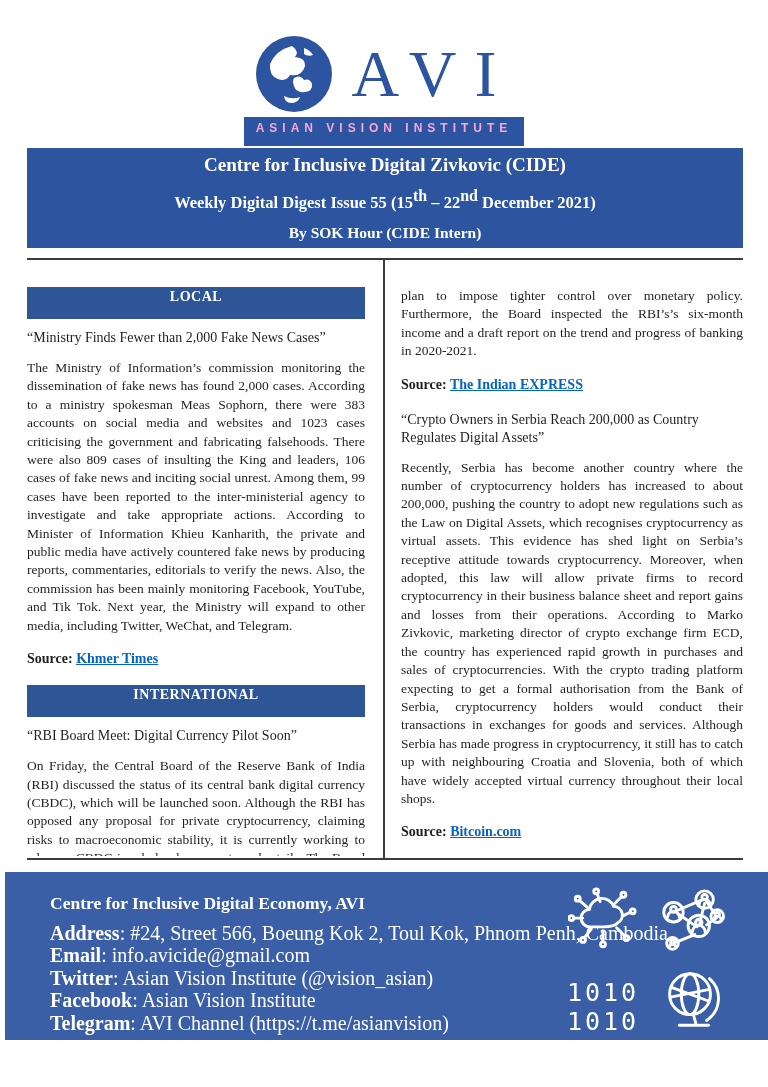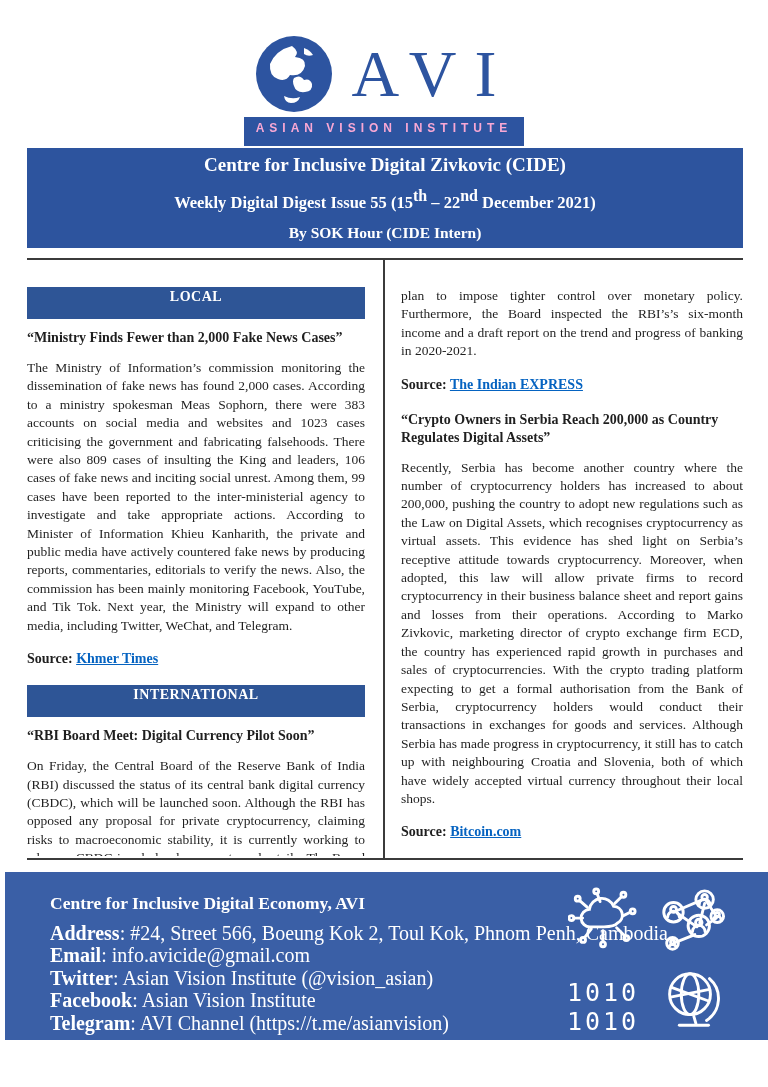--- a/index.html
+++ b/index.html
@@ -35,21 +35,21 @@
   .vert-divider { position:absolute; top:258px; left:383px; width:2px; height:600px; background:#3b3b3b; }
 
   
   .col { position:absolute; top:272px; height:584px; overflow:hidden; color:#1f1f1f; }
   .left-col  { left:27px;  width:338px; }
   .right-col { left:401px; width:342px; }
   .section-bar { background:#2e5596; color:#ffffff; text-align:center;
     font-size:14px; font-weight:bold; letter-spacing:0.5px;
     padding:2px 0 14px; margin:0 0 10px; }
   .left-col .section-bar:first-child { margin-top:15px; }
-  .headline { font-size:14px; font-weight:bold; line-height:18px; margin:2px 0 12px; }
+  .headline { font-size:14px; font-weight:normal; line-height:18px; margin:2px 0 12px; }
   .body-text { font-size:13.5px; line-height:18.4px; text-align:justify; margin:0 0 16px; }
   .source { font-size:14px; font-weight:bold; margin:4px 0 18px; }
   .source a { color:#0563c1; text-decoration:underline; cursor:pointer; }
   .right-col .body-text:first-child { margin-top:15px; }
   .mt-sec { margin-top:6px; }
 
   
   .footer { position:absolute; top:872px; left:5px; width:768px; height:168px;
     background:#3a5fa6; color:#ffffff; }
   .f-text { position:absolute; left:45px; top:21px; }

